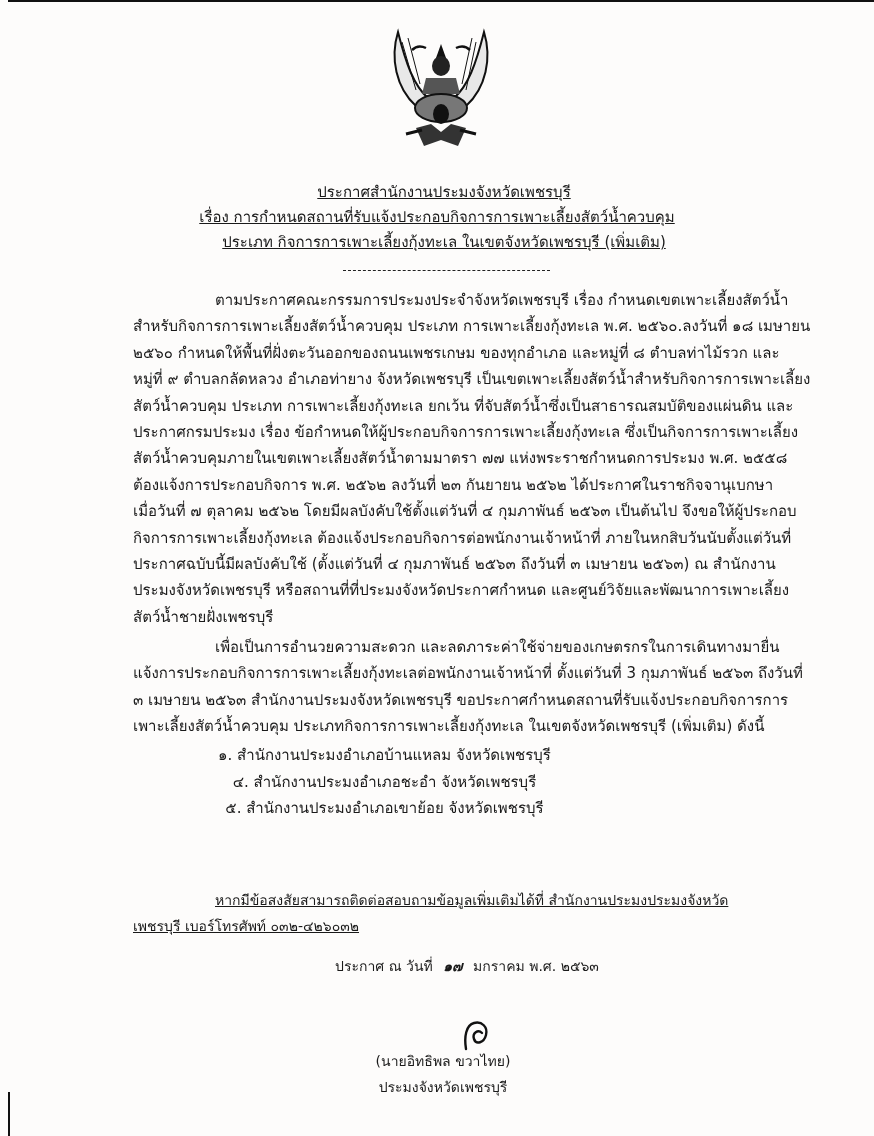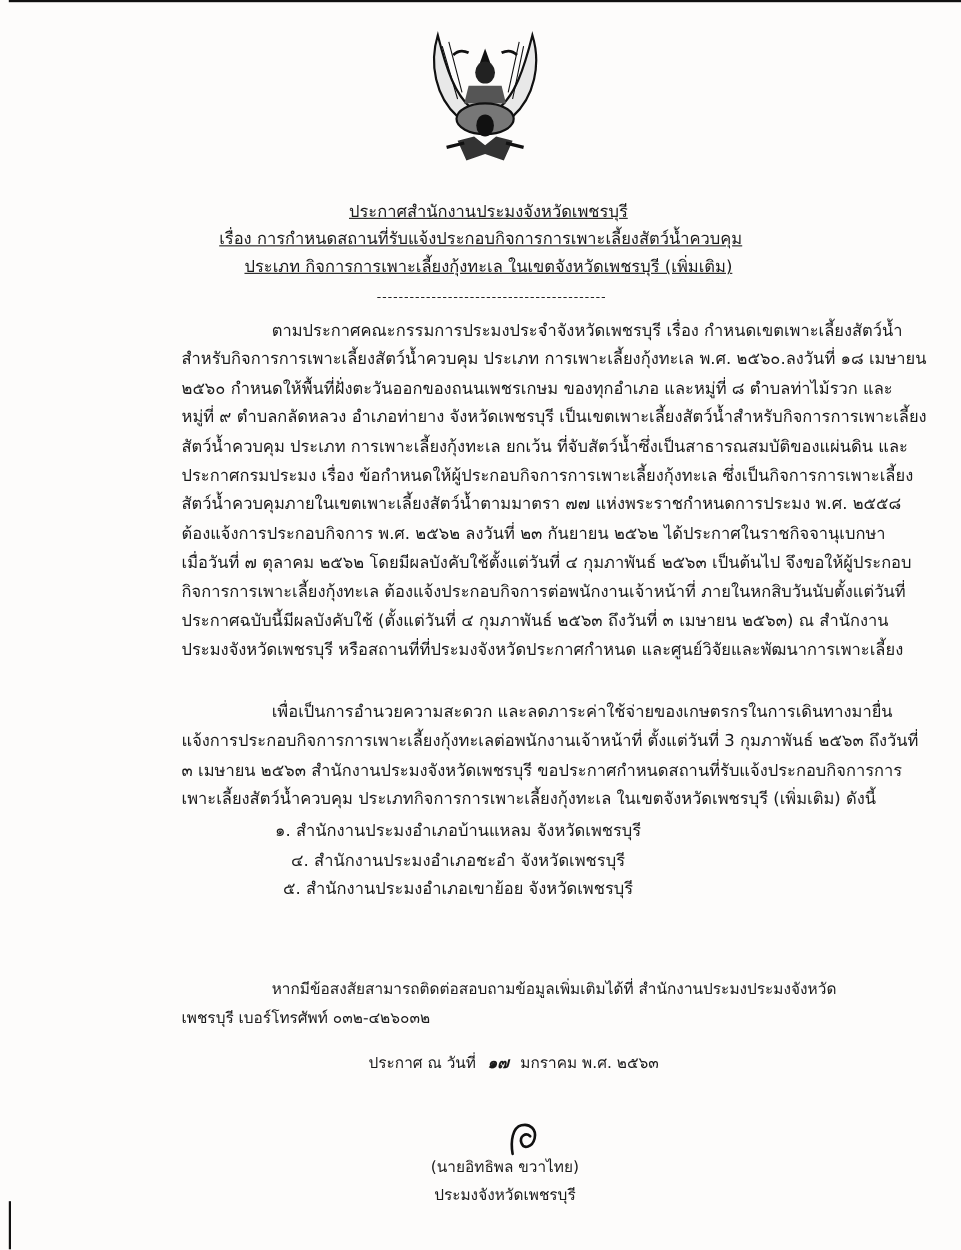--- a/index.html
+++ b/index.html
@@ -14,26 +14,26 @@
   .left-edge { position: absolute; left: 8px; top: 1092px; width: 2px; height: 44px; background: #111; }
   .page { position: absolute; left: 0; top: 0; width: 874px; height: 1136px; }
   .garuda { position: absolute; left: 386px; top: 28px; width: 110px; height: 125px; }
   .title-block { position: absolute; left: 0; top: 180px; width: 874px; text-align: center; }
   .title-line { font-size: 15px; line-height: 25px; height: 25px; white-space: nowrap; text-decoration: underline; }
   .title-line.l1 { padding-left: 14px; }
   .title-line.l2 { padding-left: 0; }
   .title-line.l3 { padding-left: 14px; }
   .sep { position: absolute; left: 343px; top: 270px; width: 207px; border-top: 1px dashed #222; }
   .para { position: absolute; left: 133px; width: 734px; font-size: 15px; }
-  .line { height: 26.4px; line-height: 26.4px; white-space: nowrap; overflow: visible; margin-left: 32px; }
+  .line { height: 26.4px; line-height: 26.4px; white-space: nowrap; overflow: visible; }
   .indent { padding-left: 82px; }
   .list { position: absolute; left: 218px; top: 742px; font-size: 15px; text-align: center; }
   .list .line { height: 26.6px; line-height: 26.6px; }
   .closing { position: absolute; left: 133px; top: 887px; width: 734px; font-size: 14px; }
-  .closing .line { height: 26px; line-height: 26px; }
+  .closing .line { height: 26px; line-height: 26px; text-decoration: underline; }
   .dated { position: absolute; left: 0; top: 955px; width: 874px; text-align: center; font-size: 14px; padding-left: 30px; }
   .dated .day { font-weight: bold; font-style: italic; margin: 0 6px; }
   .signature { position: absolute; left: 458px; top: 1017px; width: 40px; height: 36px; }
   .signer { position: absolute; left: 0; top: 1048px; width: 874px; text-align: center; font-size: 14px; padding-left: 6px; }
   .signer .line { height: 26px; line-height: 26px; }
 </style>
 </head>
 <body>
 
 <div class="page">
@@ -69,20 +69,21 @@
     <div class="line">๒๕๖๐ กำหนดให้พื้นที่ฝั่งตะวันออกของถนนเพชรเกษม ของทุกอำเภอ และหมู่ที่ ๘ ตำบลท่าไม้รวก และ</div>
     <div class="line">หมู่ที่ ๙ ตำบลกลัดหลวง อำเภอท่ายาง จังหวัดเพชรบุรี เป็นเขตเพาะเลี้ยงสัตว์น้ำสำหรับกิจการการเพาะเลี้ยง</div>
     <div class="line">สัตว์น้ำควบคุม ประเภท การเพาะเลี้ยงกุ้งทะเล ยกเว้น ที่จับสัตว์น้ำซึ่งเป็นสาธารณสมบัติของแผ่นดิน และ</div>
     <div class="line">ประกาศกรมประมง เรื่อง ข้อกำหนดให้ผู้ประกอบกิจการการเพาะเลี้ยงกุ้งทะเล ซึ่งเป็นกิจการการเพาะเลี้ยง</div>
     <div class="line">สัตว์น้ำควบคุมภายในเขตเพาะเลี้ยงสัตว์น้ำตามมาตรา ๗๗ แห่งพระราชกำหนดการประมง พ.ศ. ๒๕๕๘</div>
     <div class="line">ต้องแจ้งการประกอบกิจการ พ.ศ. ๒๕๖๒ ลงวันที่ ๒๓ กันยายน ๒๕๖๒ ได้ประกาศในราชกิจจานุเบกษา</div>
     <div class="line">เมื่อวันที่ ๗ ตุลาคม ๒๕๖๒ โดยมีผลบังคับใช้ตั้งแต่วันที่ ๔ กุมภาพันธ์ ๒๕๖๓ เป็นต้นไป จึงขอให้ผู้ประกอบ</div>
     <div class="line">กิจการการเพาะเลี้ยงกุ้งทะเล ต้องแจ้งประกอบกิจการต่อพนักงานเจ้าหน้าที่ ภายในหกสิบวันนับตั้งแต่วันที่</div>
     <div class="line">ประกาศฉบับนี้มีผลบังคับใช้ (ตั้งแต่วันที่ ๔ กุมภาพันธ์ ๒๕๖๓ ถึงวันที่ ๓ เมษายน ๒๕๖๓) ณ สำนักงาน</div>
     <div class="line">ประมงจังหวัดเพชรบุรี หรือสถานที่ที่ประมงจังหวัดประกาศกำหนด และศูนย์วิจัยและพัฒนาการเพาะเลี้ยง</div>
+    <div class="line">สัตว์น้ำชายฝั่งเพชรบุรี</div>
   </div>
 
   <div class="para" style="top:634px;">
     <div class="line indent">เพื่อเป็นการอำนวยความสะดวก และลดภาระค่าใช้จ่ายของเกษตรกรในการเดินทางมายื่น</div>
     <div class="line">แจ้งการประกอบกิจการการเพาะเลี้ยงกุ้งทะเลต่อพนักงานเจ้าหน้าที่ ตั้งแต่วันที่ 3 กุมภาพันธ์ ๒๕๖๓ ถึงวันที่</div>
     <div class="line">๓ เมษายน ๒๕๖๓ สำนักงานประมงจังหวัดเพชรบุรี ขอประกาศกำหนดสถานที่รับแจ้งประกอบกิจการการ</div>
     <div class="line">เพาะเลี้ยงสัตว์น้ำควบคุม ประเภทกิจการการเพาะเลี้ยงกุ้งทะเล ในเขตจังหวัดเพชรบุรี (เพิ่มเติม) ดังนี้</div>
   </div>
 
   <div class="list">

